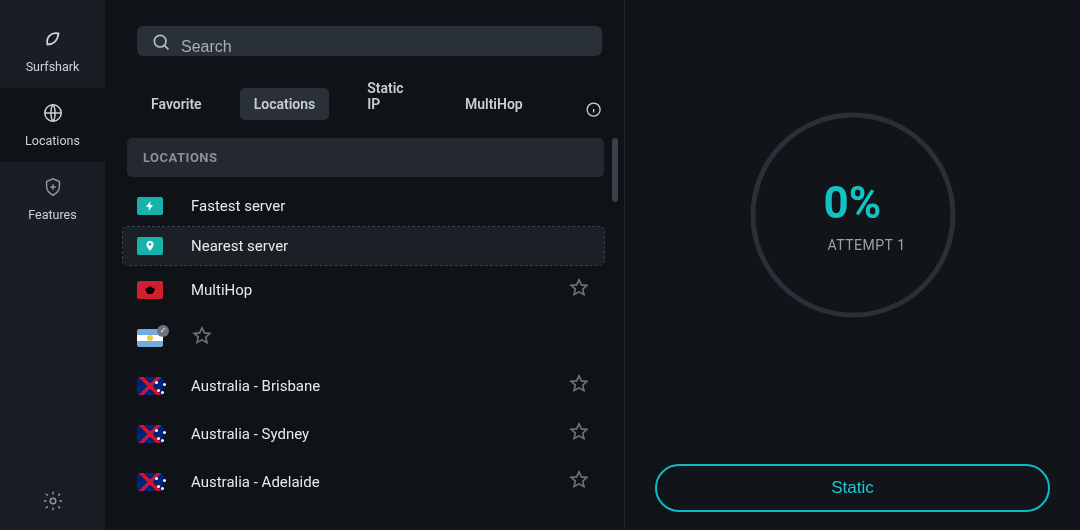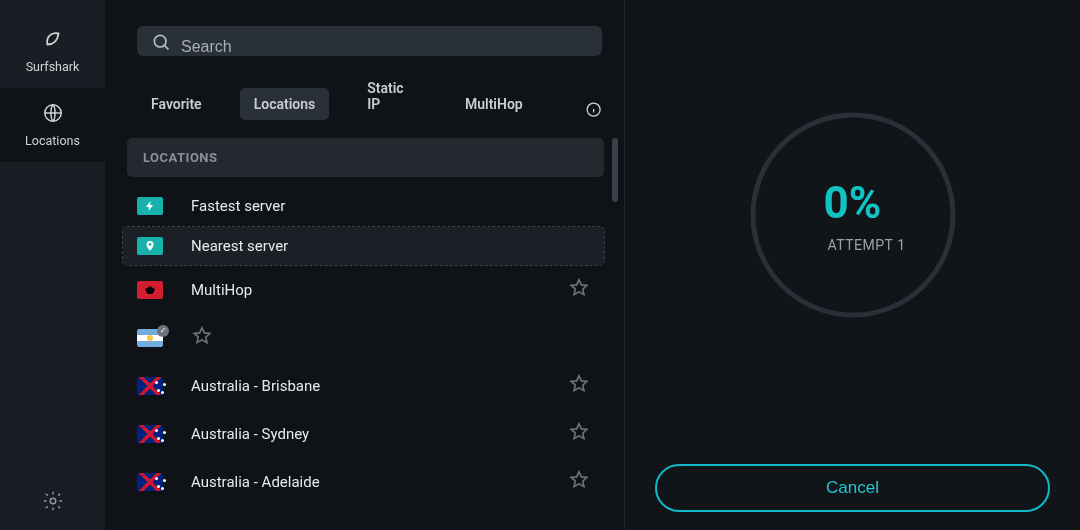--- a/index.html
+++ b/index.html
@@ -235,20 +235,29 @@
     <div class="side-item active">
       <span>
         <svg viewBox="0 0 24 24" fill="none" stroke="#cfd3d8" stroke-width="1.6">
           <circle cx="12" cy="12" r="9"></circle>
           <path d="M3 12h18"></path>
           <path d="M12 3c3 3 3 15 0 18"></path>
           <path d="M12 3c-3 3-3 15 0 18"></path>
         </svg>
       </span>
       <span>Locations</span>
+    </div>
+    <div class="side-item">
+      <span>
+        <svg viewBox="0 0 24 24" fill="none" stroke="#8f969e" stroke-width="1.6">
+          <path d="M12 3l7 3v5c0 5-3 8-7 10-4-2-7-5-7-10V6l7-3z"></path>
+          <path d="M12 9v6M9 12h6"></path>
+        </svg>
+      </span>
+      <span>Features</span>
     </div>
     <div class="side-spacer"></div>
     <div class="side-settings">
       <span>
         <svg viewBox="0 0 24 24" fill="none" stroke="#8f969e" stroke-width="1.6">
           <circle cx="12" cy="12" r="3"></circle>
           <path d="M12 2v3M12 19v3M4.2 4.2l2.1 2.1M17.7 17.7l2.1 2.1M2 12h3M19 12h3M4.2 19.8l2.1-2.1M17.7 6.3l2.1-2.1"></path>
         </svg>
       </span>
     </div>
@@ -358,16 +367,16 @@
   </div>
 
   <div class="status">
     <div class="dial">
       <svg viewBox="0 0 230 230">
         <circle cx="115" cy="115" r="100" fill="none" stroke="#2a3038" stroke-width="5"></circle>
       </svg>
       <div class="pct">0%</div>
       <div class="attempt">ATTEMPT 1</div>
     </div>
-    <button class="cancel-btn">Cancel</button>
+    <button class="cancel-btn">Static</button>
   </div>
 
 </div>
 
 </body></html>

